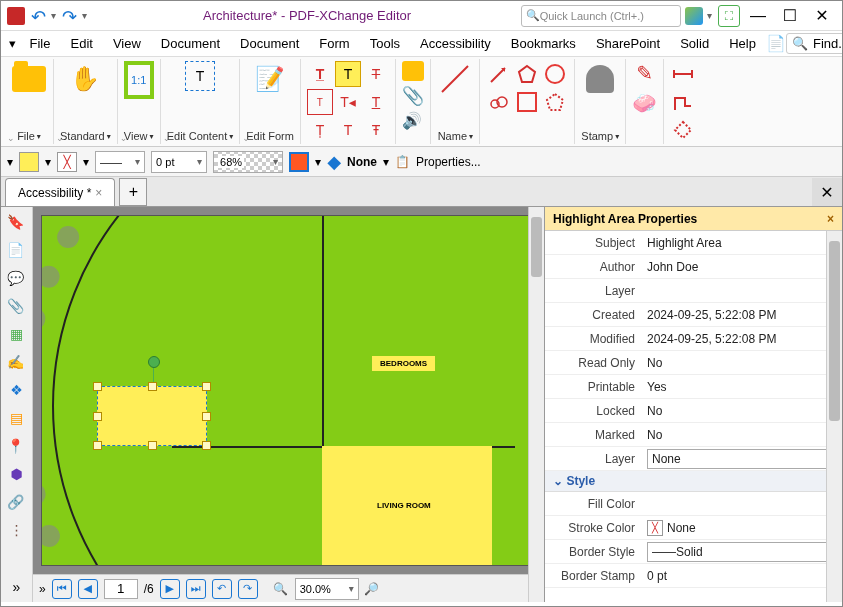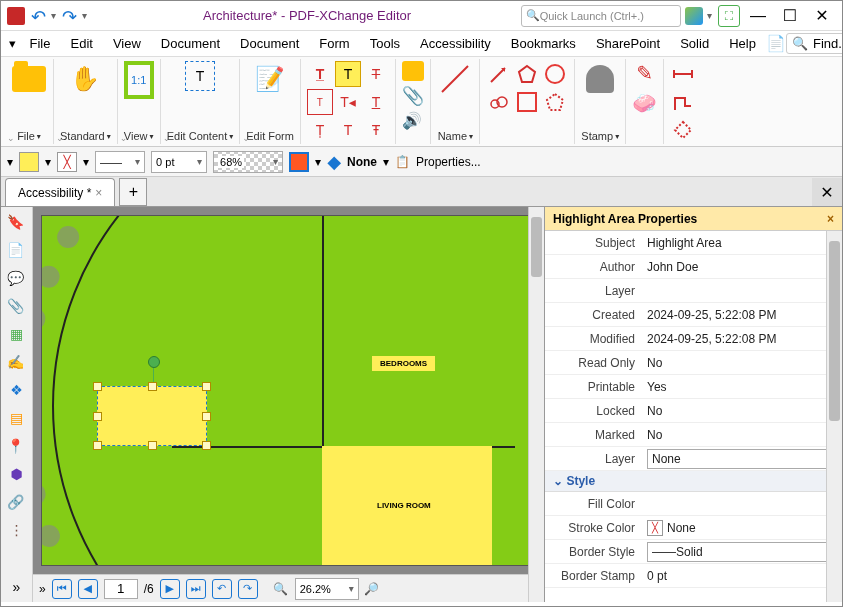--- a/index.html
+++ b/index.html
@@ -361,21 +361,21 @@
       <div class="nav">⏮</div>
       <div class="nav">◀</div>
       <input value="1" style="">
       <span>/6</span>
       <div class="nav">▶</div>
       <div class="nav">⏭</div>
       <div class="nav">↶</div>
       <div class="nav">↷</div>
       <span style="margin-left:10px">🔍</span>
       <div class="dropdown" style="width:64px">
-          <span>26.2%</span>
+          <span>30.0%</span>
           <span class="chev">▾</span>
         </div>
       <span>🔎</span>
       <span style="margin-left:auto">⌄</span>
     </div>
   </div>
 
   <div class="props">
     <div class="hdr">
       <span>Highlight Area Properties</span>

